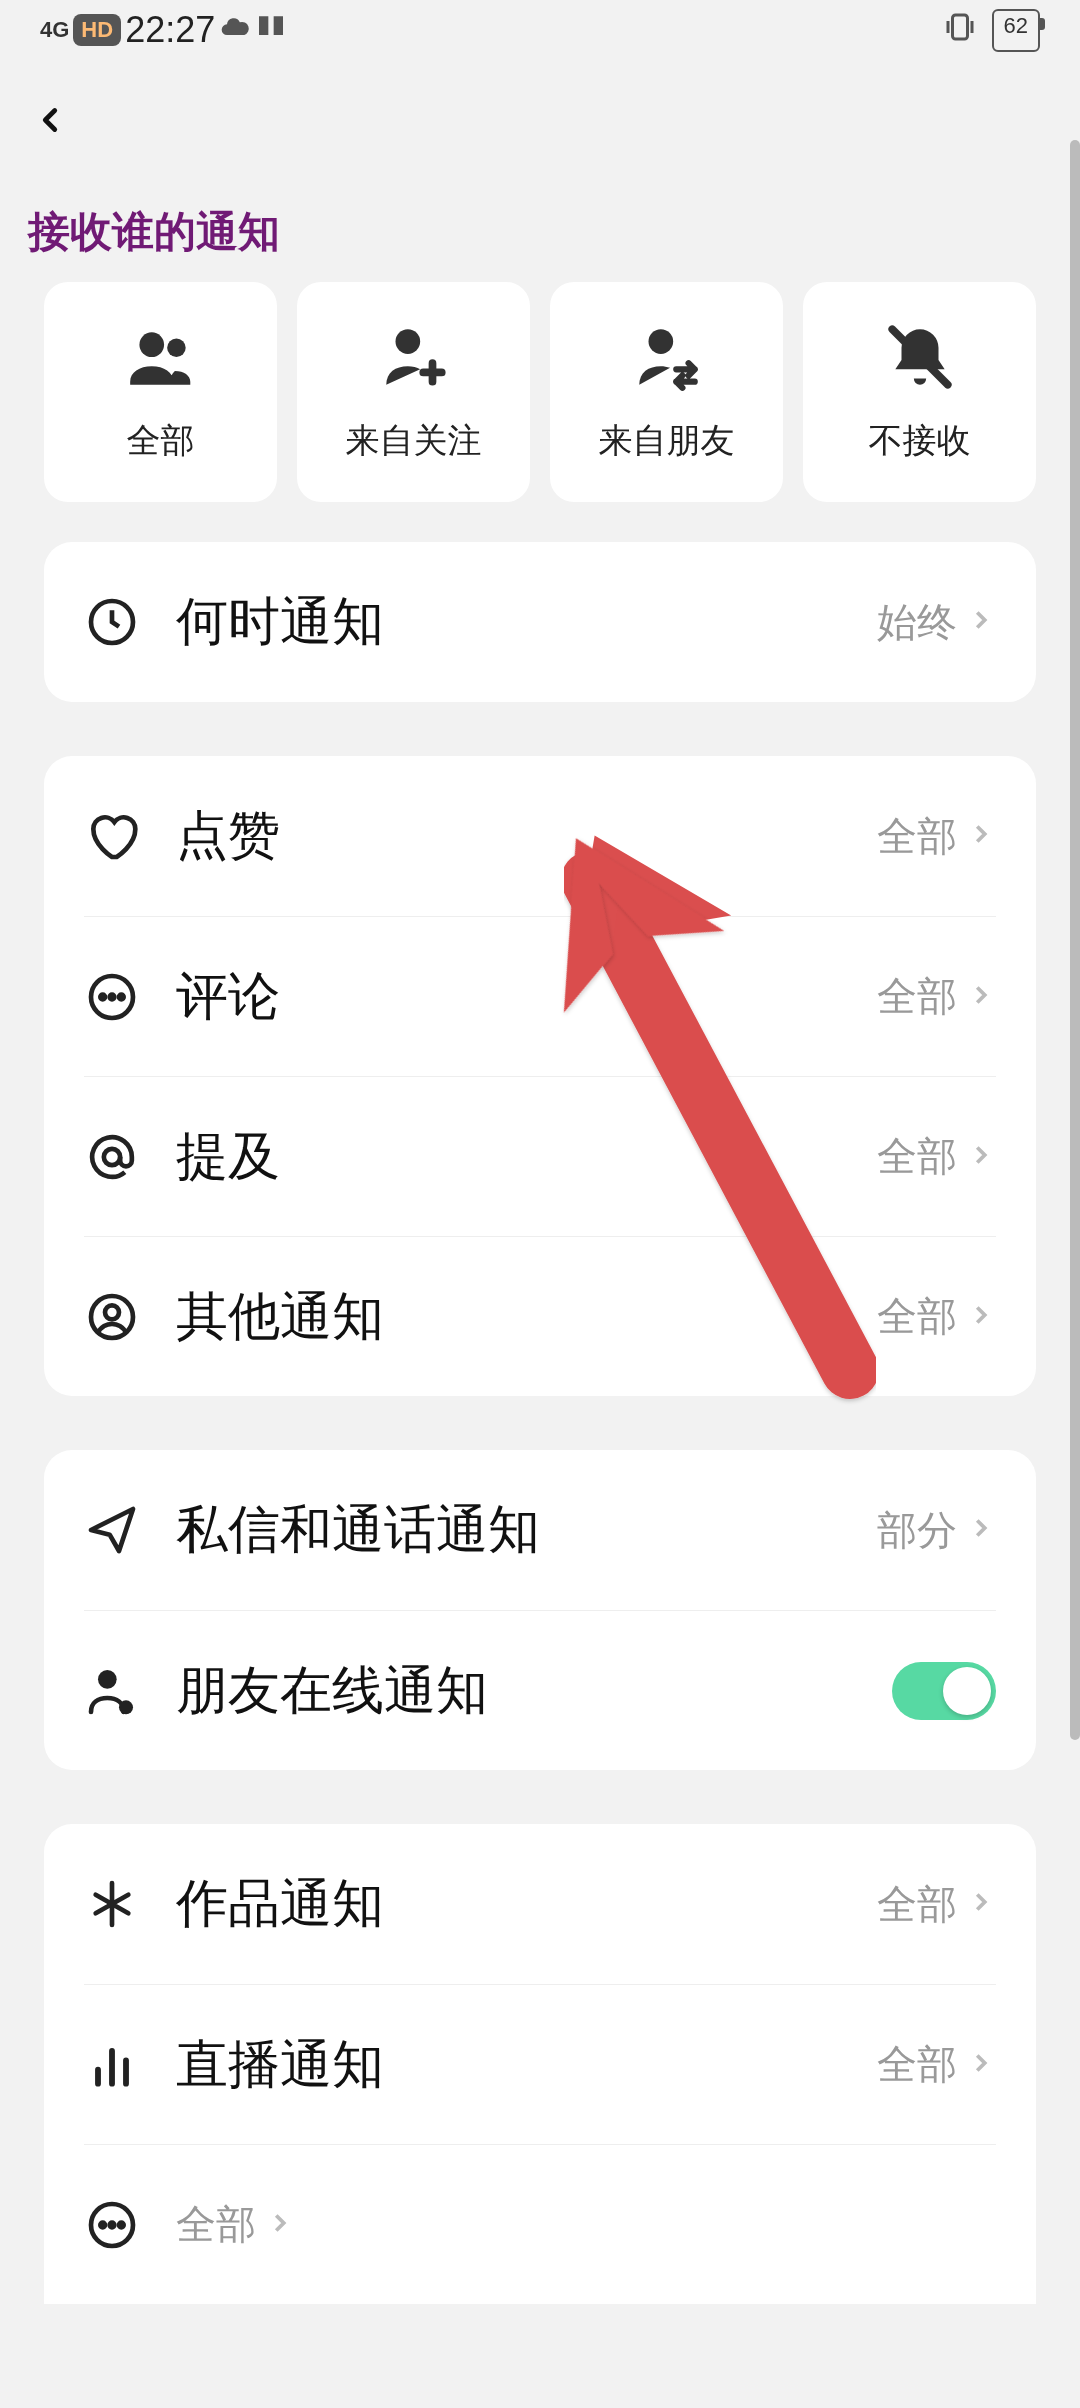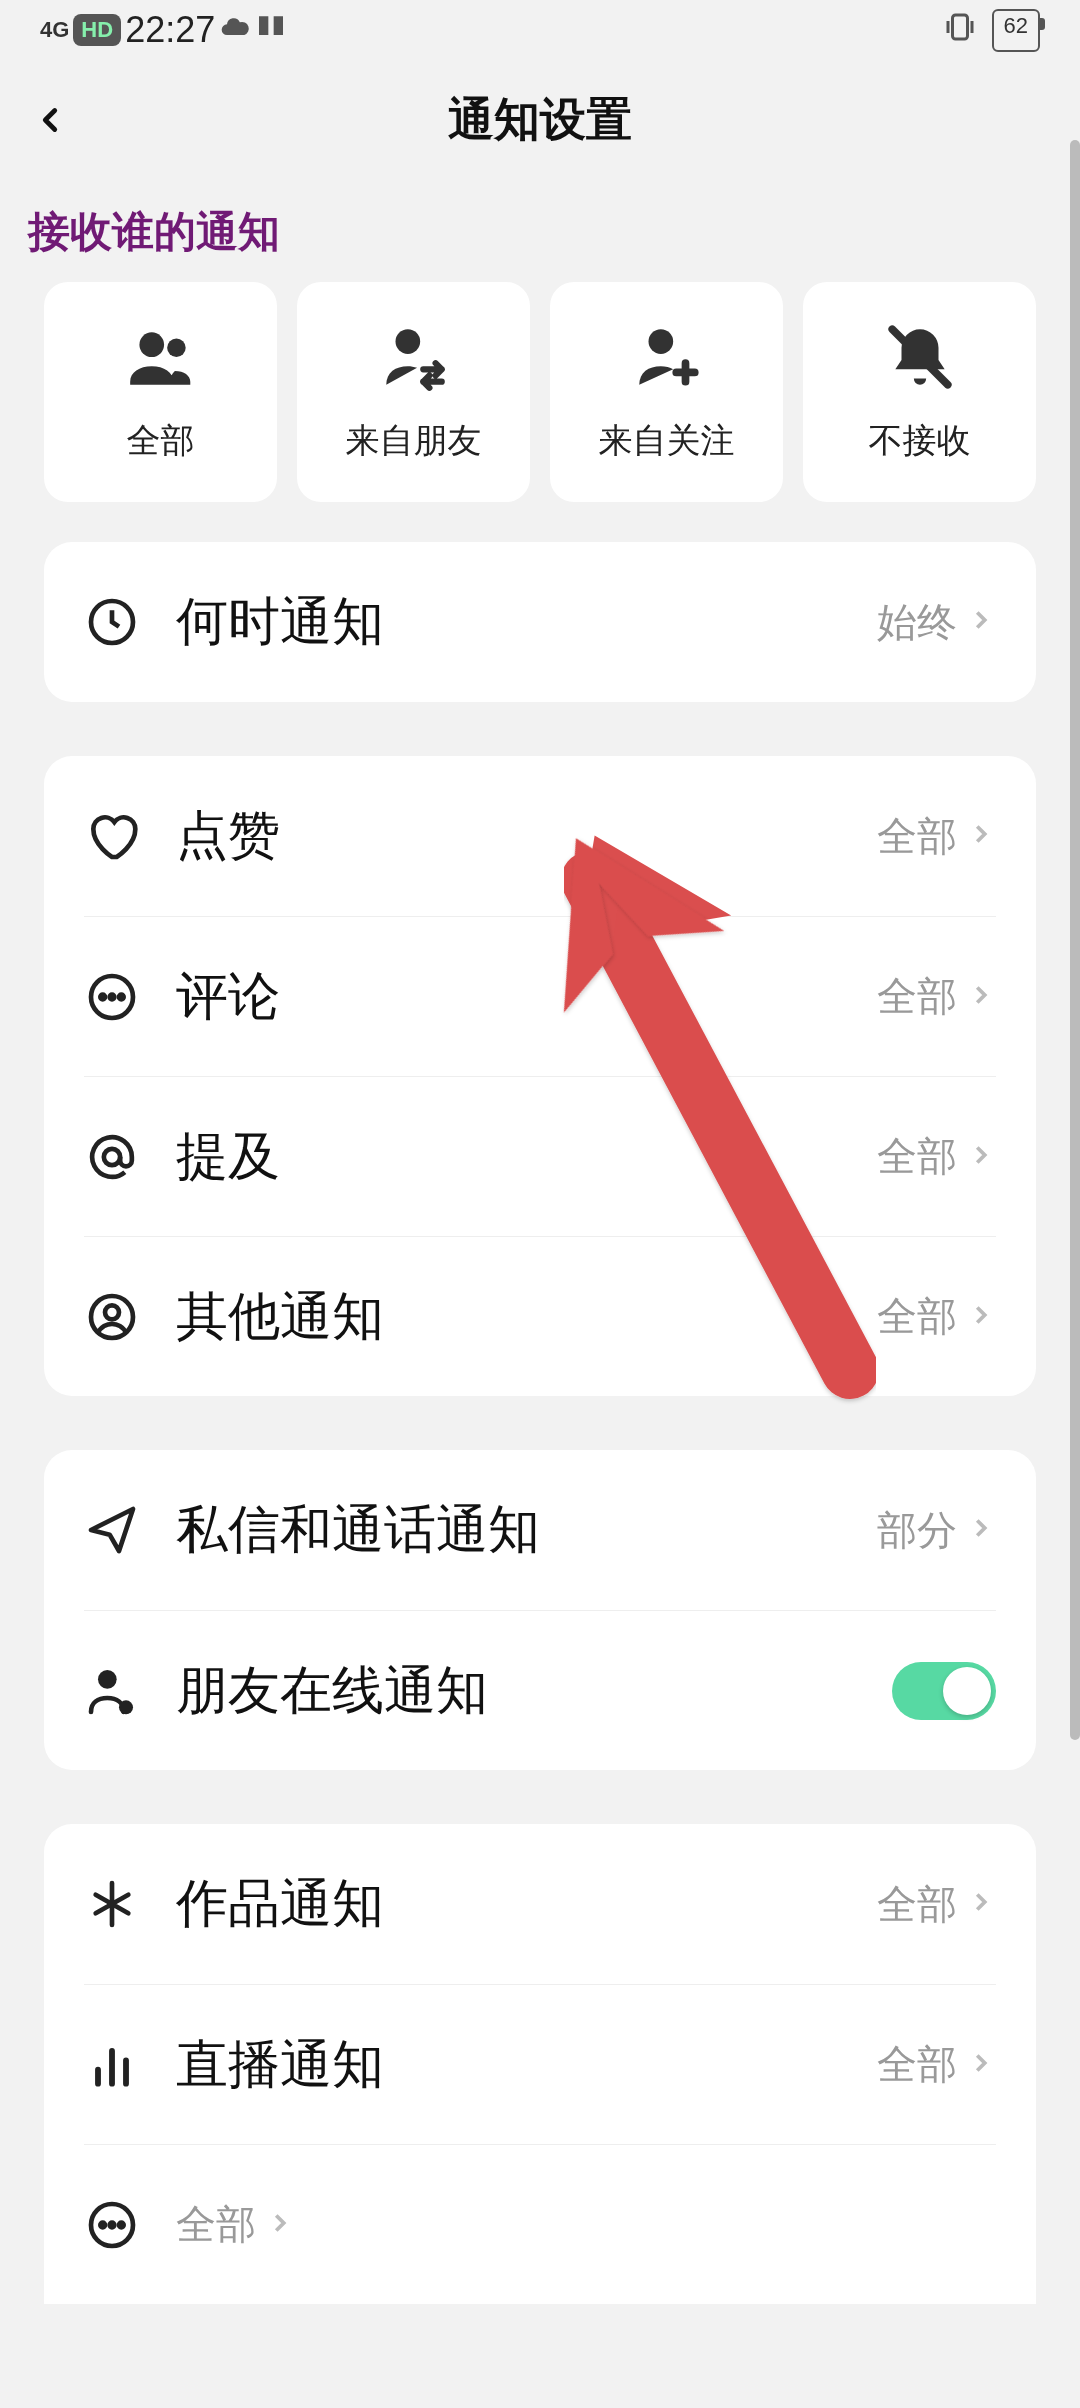--- a/index.html
+++ b/index.html
@@ -17,21 +17,21 @@
       align-items: center;
       justify-content: space-between;
       padding: 0 40px;
       font-size: 30px;
       color: #333;
     }
     .status-left { display: flex; align-items: center; gap: 4px; }
     .status-right { display: flex; gap: 14px; }
     .hd-badge {
       background: #555;
-      color: #86efac;
+      color: #fdba74;
       font-size: 22px;
       font-weight: bold;
       padding: 3px 8px;
       border-radius: 8px;
     }
     .time { font-weight: 500; font-size: 36px; color: #222; }
     .battery-box {
       border: 2px solid #555;
       border-radius: 6px;
       padding: 2px 10px;
@@ -175,55 +175,54 @@
     <span class="battery-box">62</span>
   </div>
 </div>
 
 <div class="header">
   <div class="back-btn">
     <svg viewBox="0 0 24 24" fill="none" stroke="#111" stroke-width="3" stroke-linecap="round" stroke-linejoin="round">
         <polyline points="15 18 9 12 15 6"></polyline>
       </svg>
   </div>
-  <div class="header-title">通知设置</div>
 </div>
 
 <div class="section-header">接收谁的通知</div>
 
 <div class="filter-row">
   <div class="filter-card">
     <span class="icon">
       <svg viewBox="0 0 24 24" fill="#323232">
           <circle cx="9" cy="8" r="4"></circle>
           <circle cx="17" cy="9" r="3"></circle>
           <path d="M2 20c0-3 3-5 7-5s7 2 7 5v1H2zM15 20c0-1.5.5-2.5 1.5-3.5 3 0 5 1.5 5 3.5v1h-6.5z"></path>
         </svg>
     </span>
     <span class="label">全部</span>
   </div>
   <div class="filter-card">
     <span class="icon">
       <svg viewBox="0 0 24 24" fill="#323232">
           <circle cx="10" cy="7" r="4"></circle>
-          <path d="M3 21c0-4 3-6 7-6 1 0 2 .2 3 .5"></path>
-          <path d="M15 16h6m-2-2l2 2-2 2M21 20h-6m2 2l-2-2 2-2" stroke="#323232" stroke-width="2" fill="none" stroke-linecap="round" stroke-linejoin="round"></path>
-        </svg>
-    </span>
-    <span class="label">来自朋友</span>
+          <path d="M3 21c0-4 3-6 7-6 1.5 0 3 .3 4 1"></path>
+          <path d="M18 14v6M15 17h6" stroke="#323232" stroke-width="2.5" stroke-linecap="round"></path>
+        </svg>
+    </span>
+    <span class="label">来自关注</span>
   </div>
   <div class="filter-card">
     <span class="icon">
       <svg viewBox="0 0 24 24" fill="#323232">
           <circle cx="10" cy="7" r="4"></circle>
-          <path d="M3 21c0-4 3-6 7-6 1.5 0 3 .3 4 1"></path>
-          <path d="M18 14v6M15 17h6" stroke="#323232" stroke-width="2.5" stroke-linecap="round"></path>
-        </svg>
-    </span>
-    <span class="label">来自关注</span>
+          <path d="M3 21c0-4 3-6 7-6 1 0 2 .2 3 .5"></path>
+          <path d="M15 16h6m-2-2l2 2-2 2M21 20h-6m2 2l-2-2 2-2" stroke="#323232" stroke-width="2" fill="none" stroke-linecap="round" stroke-linejoin="round"></path>
+        </svg>
+    </span>
+    <span class="label">来自朋友</span>
   </div>
   <div class="filter-card">
     <span class="icon">
       <svg viewBox="0 0 24 24" fill="#323232">
           <path d="M12 3a6 6 0 00-6 6v4l-2 3h16l-2-3V9a6 6 0 00-6-6zM10 19a2 2 0 004 0"></path>
           <line x1="3" y1="3" x2="21" y2="21" stroke="#323232" stroke-width="2.5" stroke-linecap="round"></line>
         </svg>
     </span>
     <span class="label">不接收</span>
   </div>

